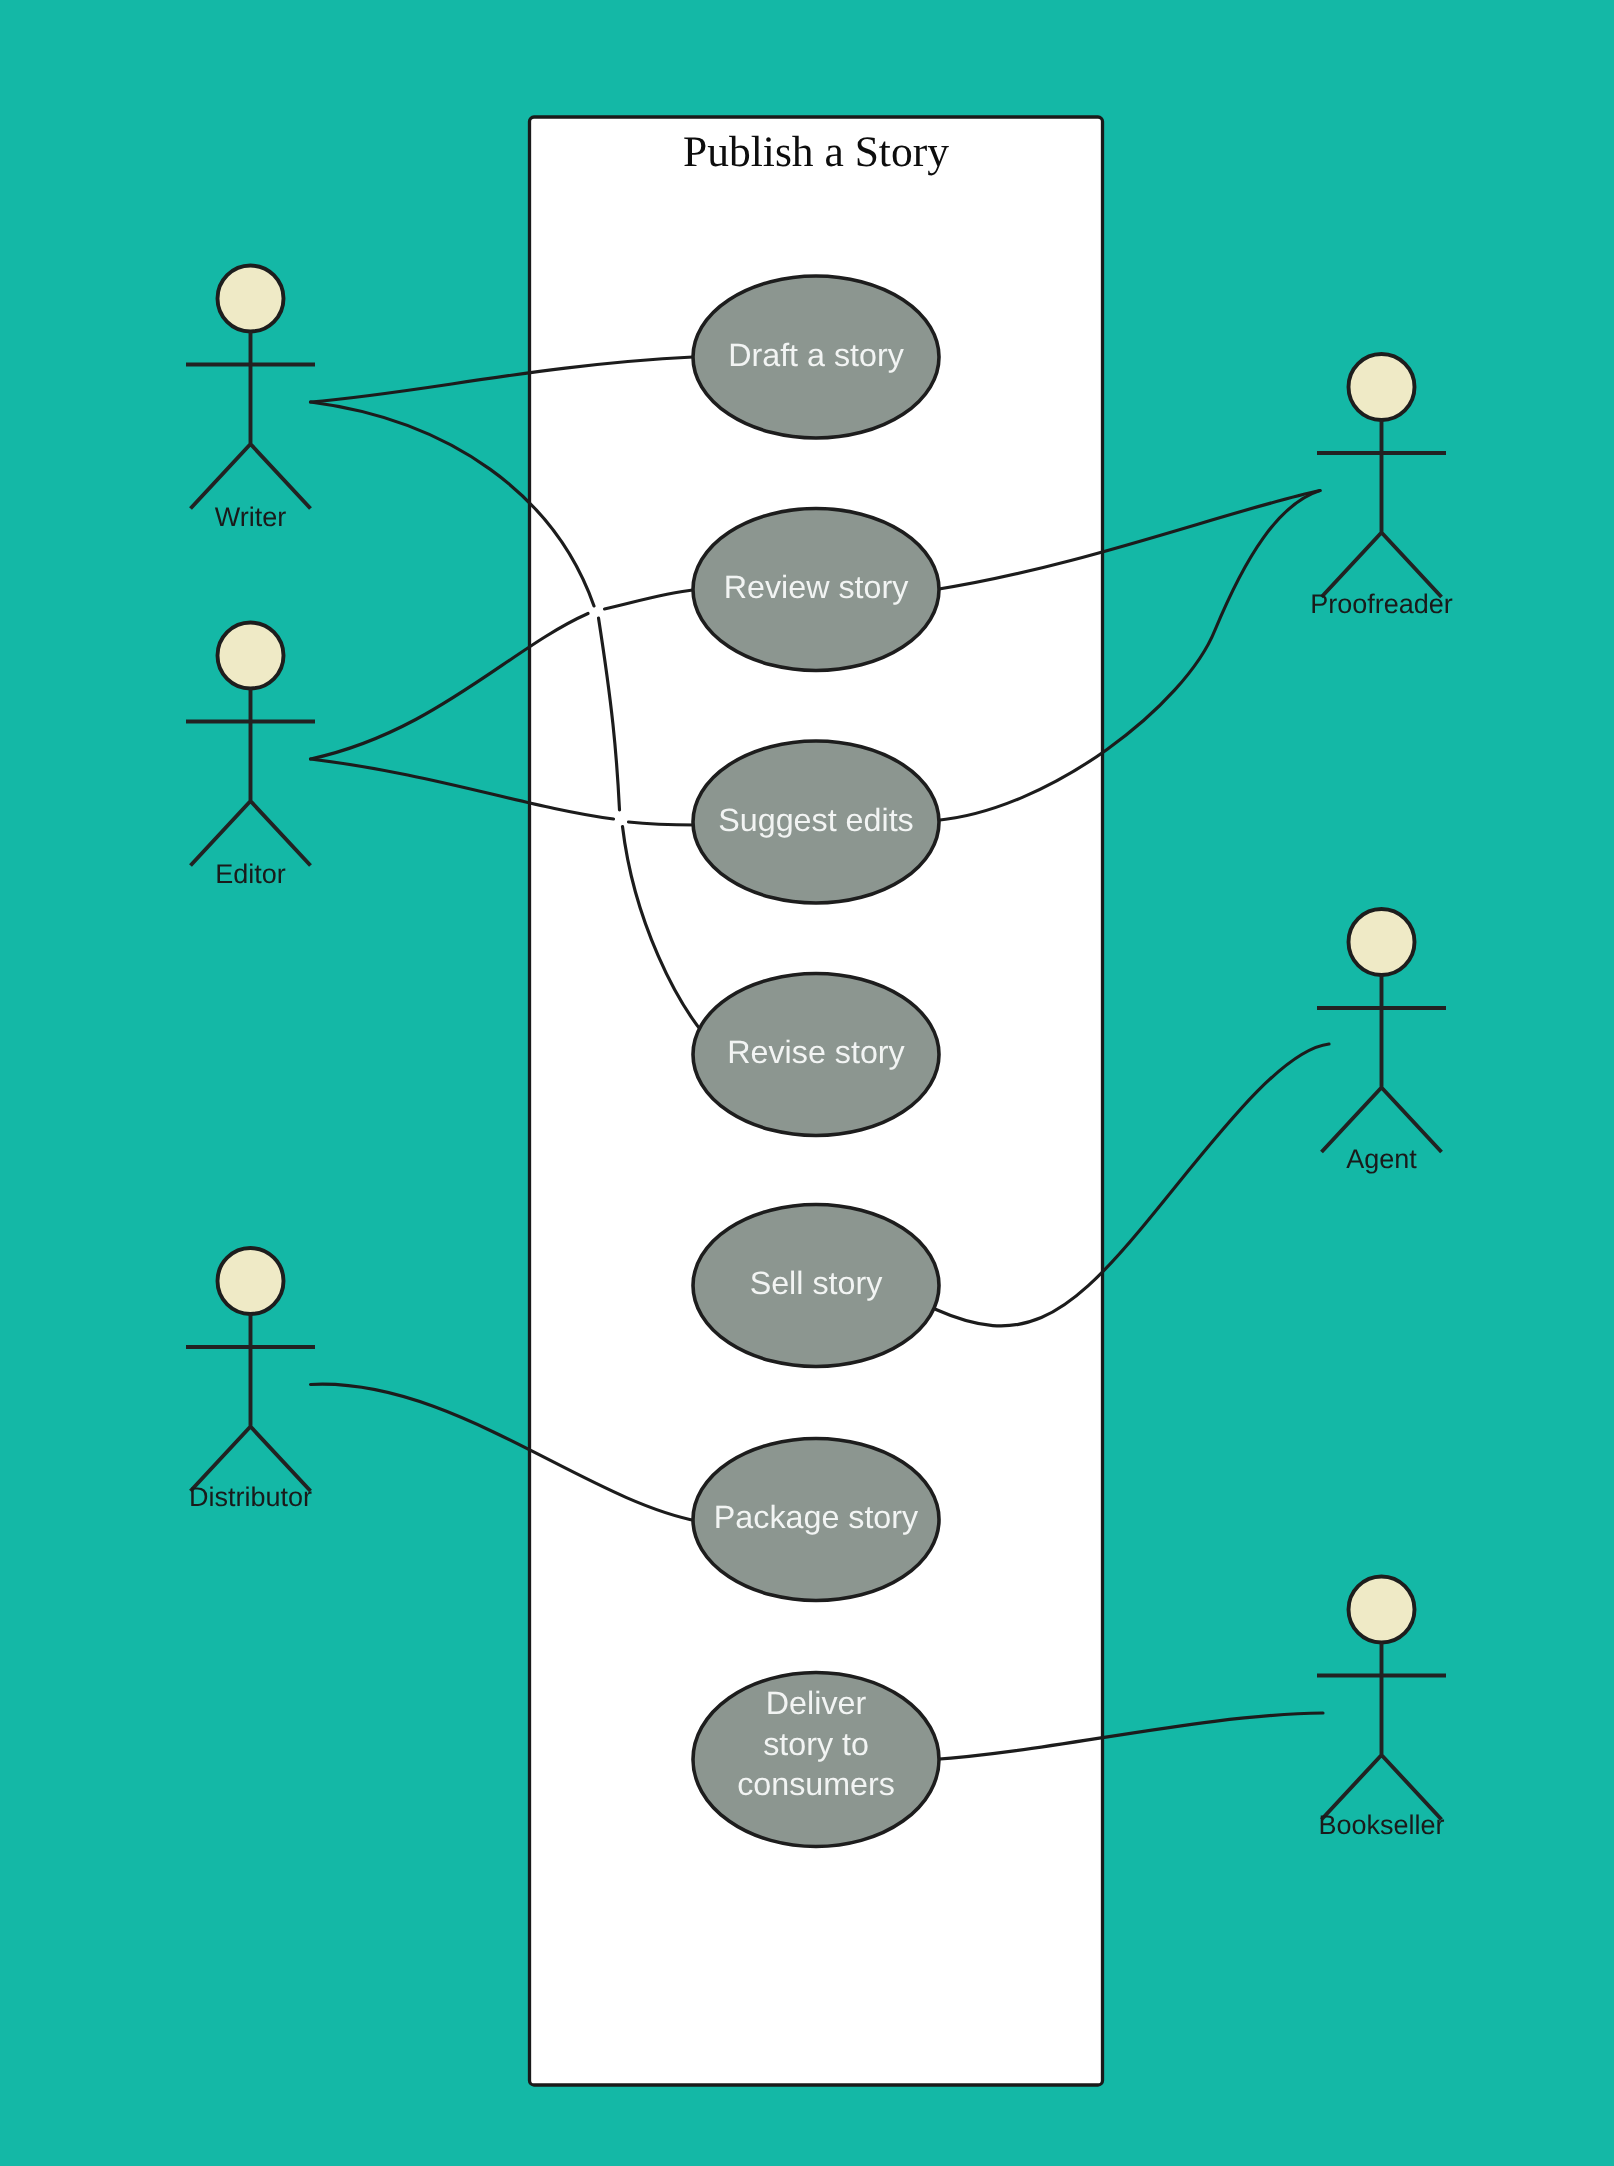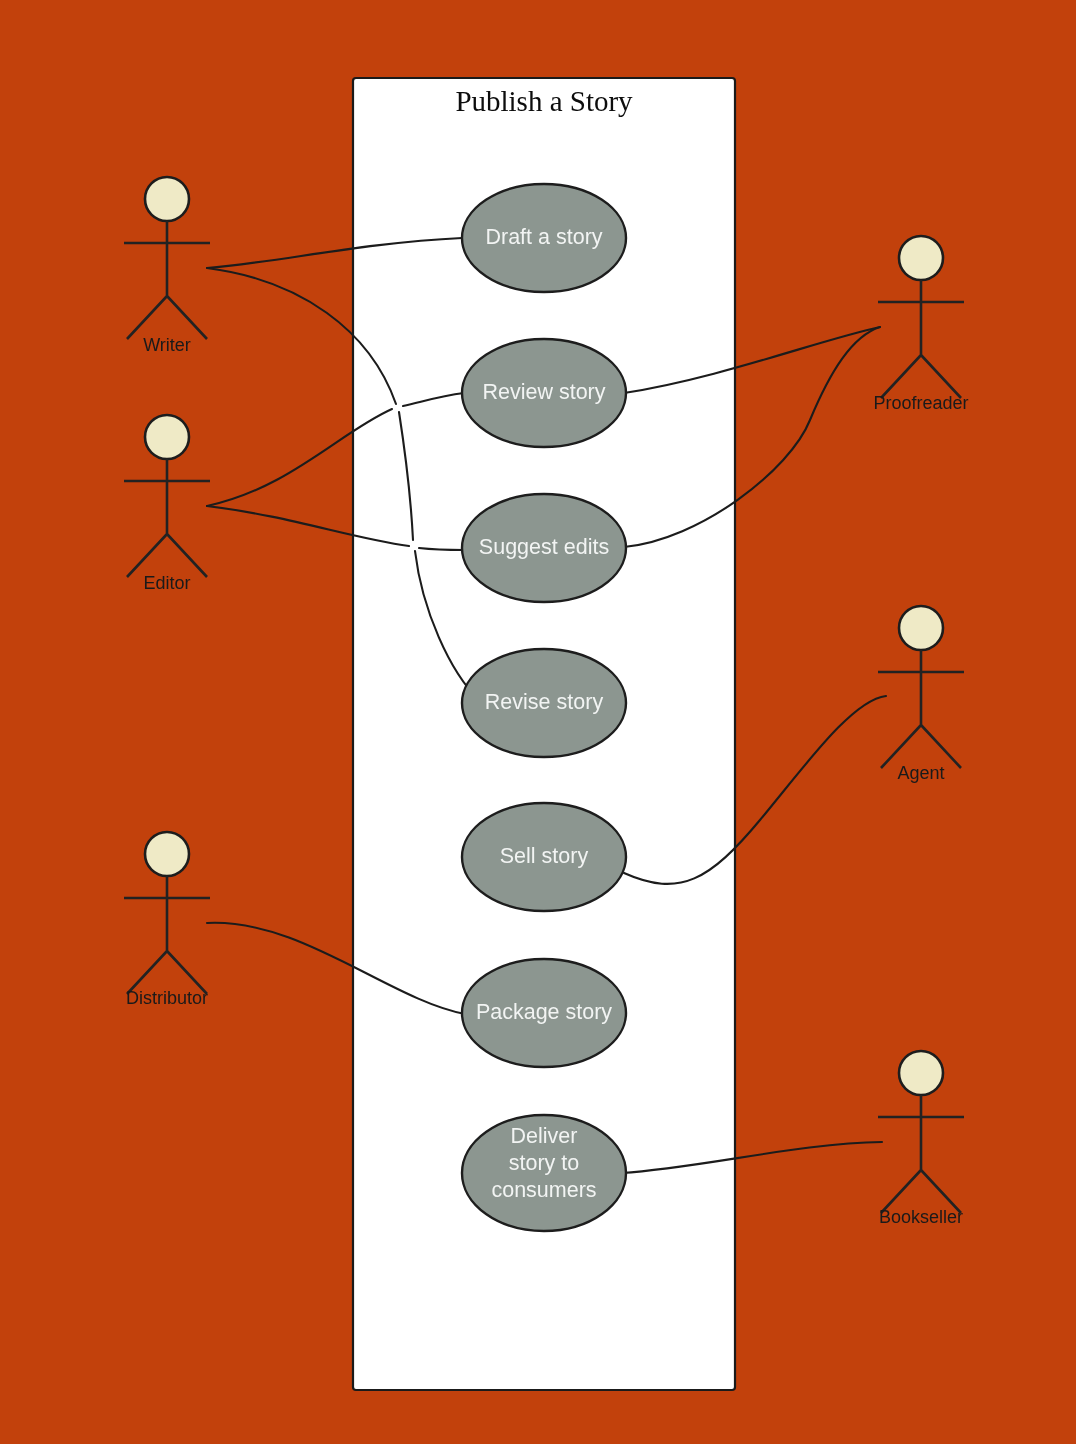--- a/index.html
+++ b/index.html
@@ -10,21 +10,21 @@
   body {
     width: 1076px;
     height: 1444px;
     font-family: "Liberation Sans", sans-serif;
     overflow: hidden;
   }
   #diagram-root {
     position: relative;
     width: 1076px;
     height: 1444px;
-    background: #c2410c;
+    background: #14b8a6;
   }
   svg.canvas {
     display: block;
     width: 1076px;
     height: 1444px;
   }
   .boundary-rect {
     fill: #ffffff;
     stroke: #1a1a1a;
     stroke-width: 2.2;

